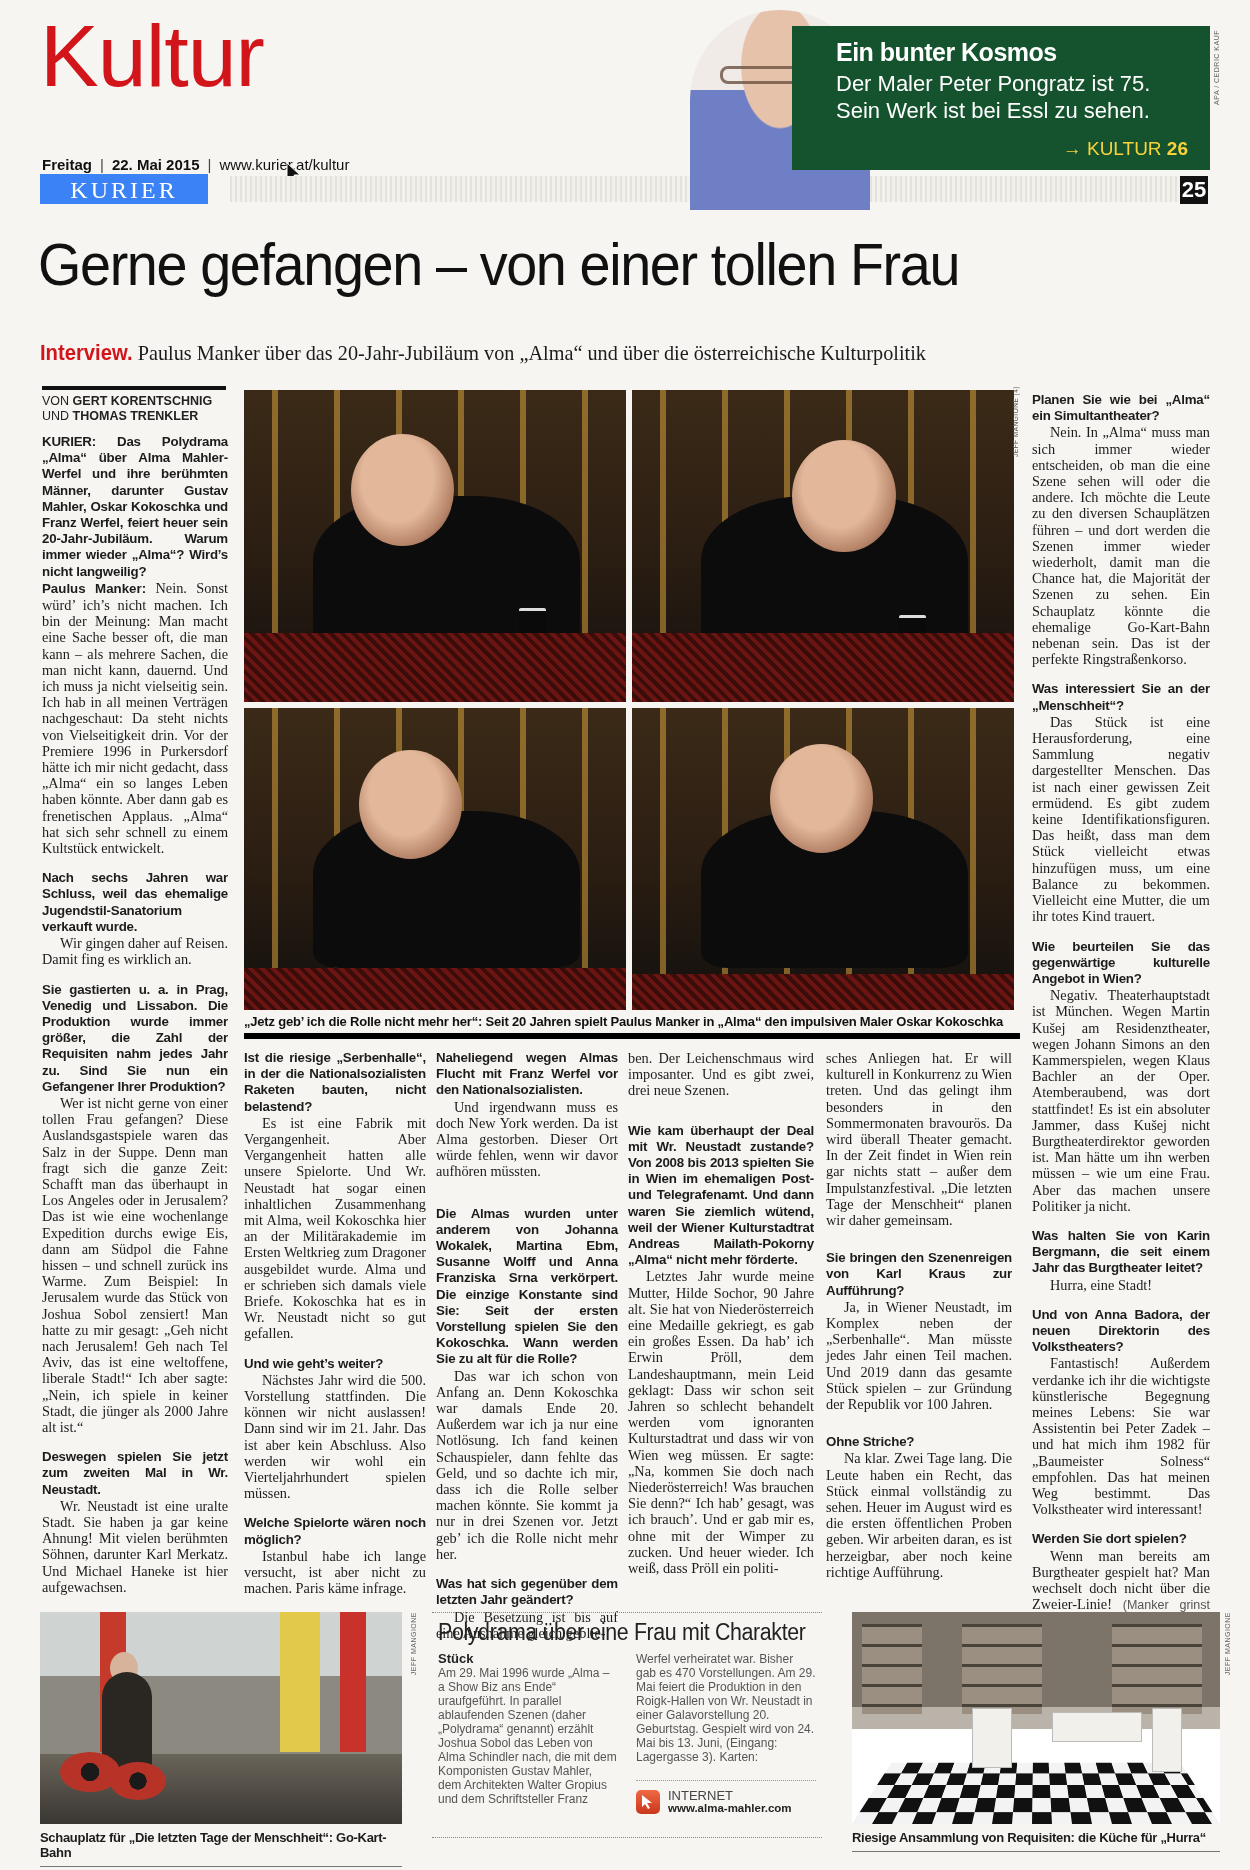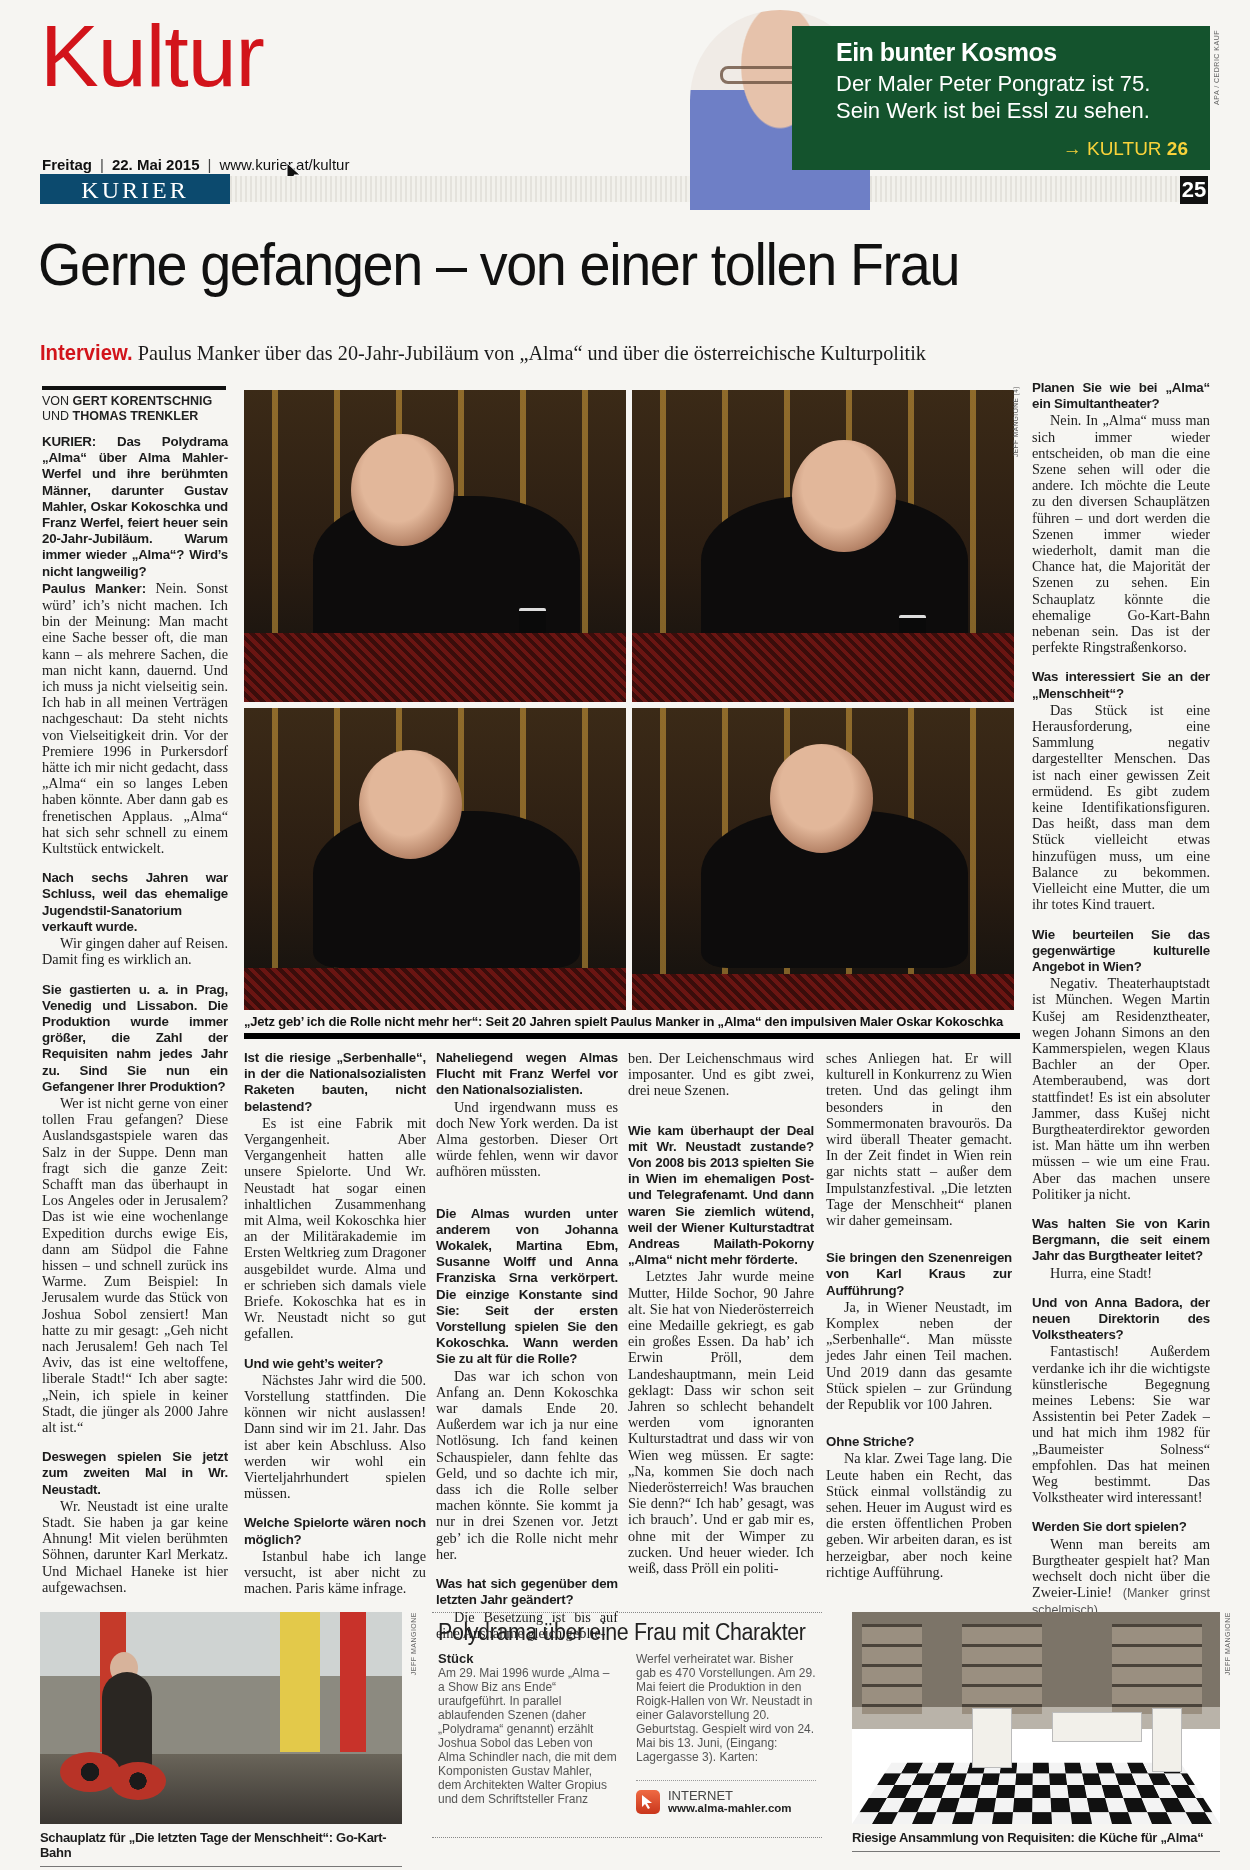--- a/index.html
+++ b/index.html
@@ -5,21 +5,21 @@
   * { box-sizing: border-box; margin: 0; padding: 0; }
   html, body { width: 1250px; height: 1870px; background: #f6f5f2; overflow: hidden; }
   body { position: relative; font-family: "Liberation Serif", serif; color: #1c1c1c; }
   .abs { position: absolute; }
 
   
   .kultur-title { left: 40px; top: 12px; font-family: "Liberation Sans", sans-serif; font-size: 88px; color: #d2141b; letter-spacing: -1px; line-height: 1; }
   .dateline { left: 42px; top: 156px; font-family: "Liberation Sans", sans-serif; font-size: 15px; color: #111; }
   .dateline b { font-weight: bold; }
   .dateline .sep { margin: 0 8px; color: #444; }
-  .kurier-bar { left: 40px; top: 174px; width: 190px; height: 30px; background: #0c4a6e; color: #fff; font-family: "Liberation Serif", serif; font-size: 24px; letter-spacing: 3px; text-align: center; line-height: 32px; overflow: hidden; }
+  .kurier-bar { left: 40px; top: 174px; width: 168px; height: 30px; background: #3b82f6; color: #fff; font-family: "Liberation Serif", serif; font-size: 24px; letter-spacing: 3px; text-align: center; line-height: 32px; overflow: hidden; }
   .halftone-bar { left: 230px; top: 176px; width: 950px; height: 26px; background: repeating-linear-gradient(90deg, #e4e2dc 0 2px, #f2f1ec 2px 5px); }
   .page-num { left: 1180px; top: 176px; width: 28px; height: 28px; background: #111; color: #fff; font-family: "Liberation Sans", sans-serif; font-size: 22px; font-weight: bold; text-align: center; line-height: 28px; }
   .cursor { left: 286px; top: 162px; width: 18px; height: 24px; }
 
   
   .teaser-photo { left: 690px; top: 10px; width: 180px; height: 200px; border-radius: 90px 90px 0 0; background: radial-gradient(ellipse at 50% 28%, #e6c2ab 0 30%, transparent 31%), linear-gradient(180deg, #f0ebe6 0 40%, #6e7fc6 40% 100%); }
   .teaser-glasses { left: 720px; top: 66px; width: 120px; height: 18px; border: 3px solid #6b5140; border-radius: 8px; opacity: .8; }
   .teaser-box { left: 792px; top: 26px; width: 418px; height: 144px; background: #14532d; padding: 12px 24px 0 44px; color: #fff; font-family: "Liberation Sans", sans-serif; }
   .teaser-head { font-size: 25px; font-weight: bold; letter-spacing: -0.5px; }
   .teaser-body { font-size: 22px; line-height: 27px; margin-top: 3px; }
@@ -194,21 +194,21 @@
 </div>
 
 <div class="col" style="left:826px; top:1050px; width:186px;">
   <p class="noindent">sches Anliegen hat. Er will kulturell in Konkurrenz zu Wien treten. Und das gelingt ihm besonders in den Sommermonaten bravourös. Da wird überall Theater gemacht. In der Zeit findet in Wien rein gar nichts statt – außer dem Impulstanzfestival. „Die letzten Tage der Menschheit“ planen wir daher gemeinsam.</p>
   <p class="q" style="margin-top:22px">Sie bringen den Szenenreigen von Karl Kraus zur Aufführung?</p>
   <p>Ja, in Wiener Neustadt, im Komplex neben der „Serbenhalle“. Man müsste jedes Jahr einen Teil machen. Und 2019 dann das gesamte Stück spielen – zur Gründung der Republik vor 100 Jahren.</p>
   <p class="q" style="margin-top:22px">Ohne Striche?</p>
   <p>Na klar. Zwei Tage lang. Die Leute haben ein Recht, das Stück einmal vollständig zu sehen. Heuer im August wird es die ersten öffentlichen Proben geben. Wir arbeiten daran, es ist herzeigbar, aber noch keine richtige Aufführung.</p>
 </div>
 
-<div class="col" style="left:1032px; top:380px; width:178px;">
+<div class="col" style="left:1032px; top:392px; width:178px;">
   <p class="q">Planen Sie wie bei „Alma“ ein Simultantheater?</p>
   <p>Nein. In „Alma“ muss man sich immer wieder entscheiden, ob man die eine Szene sehen will oder die andere. Ich möchte die Leute zu den diversen Schauplätzen führen – und dort werden die Szenen immer wieder wiederholt, damit man die Chance hat, die Majorität der Szenen zu sehen. Ein Schauplatz könnte die ehemalige Go-Kart-Bahn nebenan sein. Das ist der perfekte Ringstraßenkorso.</p>
   <p class="q">Was interessiert Sie an der „Menschheit“?</p>
   <p>Das Stück ist eine Herausforderung, eine Sammlung negativ dargestellter Menschen. Das ist nach einer gewissen Zeit ermüdend. Es gibt zudem keine Identifikationsfiguren. Das heißt, dass man dem Stück vielleicht etwas hinzufügen muss, um eine Balance zu bekommen. Vielleicht eine Mutter, die um ihr totes Kind trauert.</p>
   <p class="q">Wie beurteilen Sie das gegenwärtige kulturelle Angebot in Wien?</p>
   <p>Negativ. Theaterhauptstadt ist München. Wegen Martin Kušej am Residenztheater, wegen Johann Simons an den Kammerspielen, wegen Klaus Bachler an der Oper. Atemberaubend, was dort stattfindet! Es ist ein absoluter Jammer, dass Kušej nicht Burgtheaterdirektor geworden ist. Man hätte um ihn werben müssen – wie um eine Frau. Aber das machen unsere Politiker ja nicht.</p>
   <p class="q">Was halten Sie von Karin Bergmann, die seit einem Jahr das Burgtheater leitet?</p>
   <p>Hurra, eine Stadt!</p>
   <p class="q">Und von Anna Badora, der neuen Direktorin des Volkstheaters?</p>
   <p>Fantastisch! Außerdem verdanke ich ihr die wichtigste künstlerische Begegnung meines Lebens: Sie war Assistentin bei Peter Zadek – und hat mich ihm 1982 für „Baumeister Solness“ empfohlen. Das hat meinen Weg bestimmt. Das Volkstheater wird interessant!</p>
@@ -256,13 +256,13 @@
 <div class="bot-photo abs kitchen">
   <div class="shelf" style="left:10px;"></div>
   <div class="shelf" style="left:110px; width:80px;"></div>
   <div class="shelf" style="left:260px; width:90px;"></div>
   <div class="tiles"></div>
   <div class="chair" style="left:120px; top:96px; width:40px; height:60px;"></div>
   <div class="chair" style="left:200px; top:100px; width:90px; height:30px;"></div>
   <div class="chair" style="left:300px; top:96px; width:30px; height:64px;"></div>
 </div>
 <div class="abs credit-right">JEFF MANGIONE</div>
-<div class="abs cap-right">Riesige Ansammlung von Requisiten: die Küche für „Alma“</div>
+<div class="abs cap-right">Riesige Ansammlung von Requisiten: die Küche für „Hurra“</div>
 
 </body></html>

